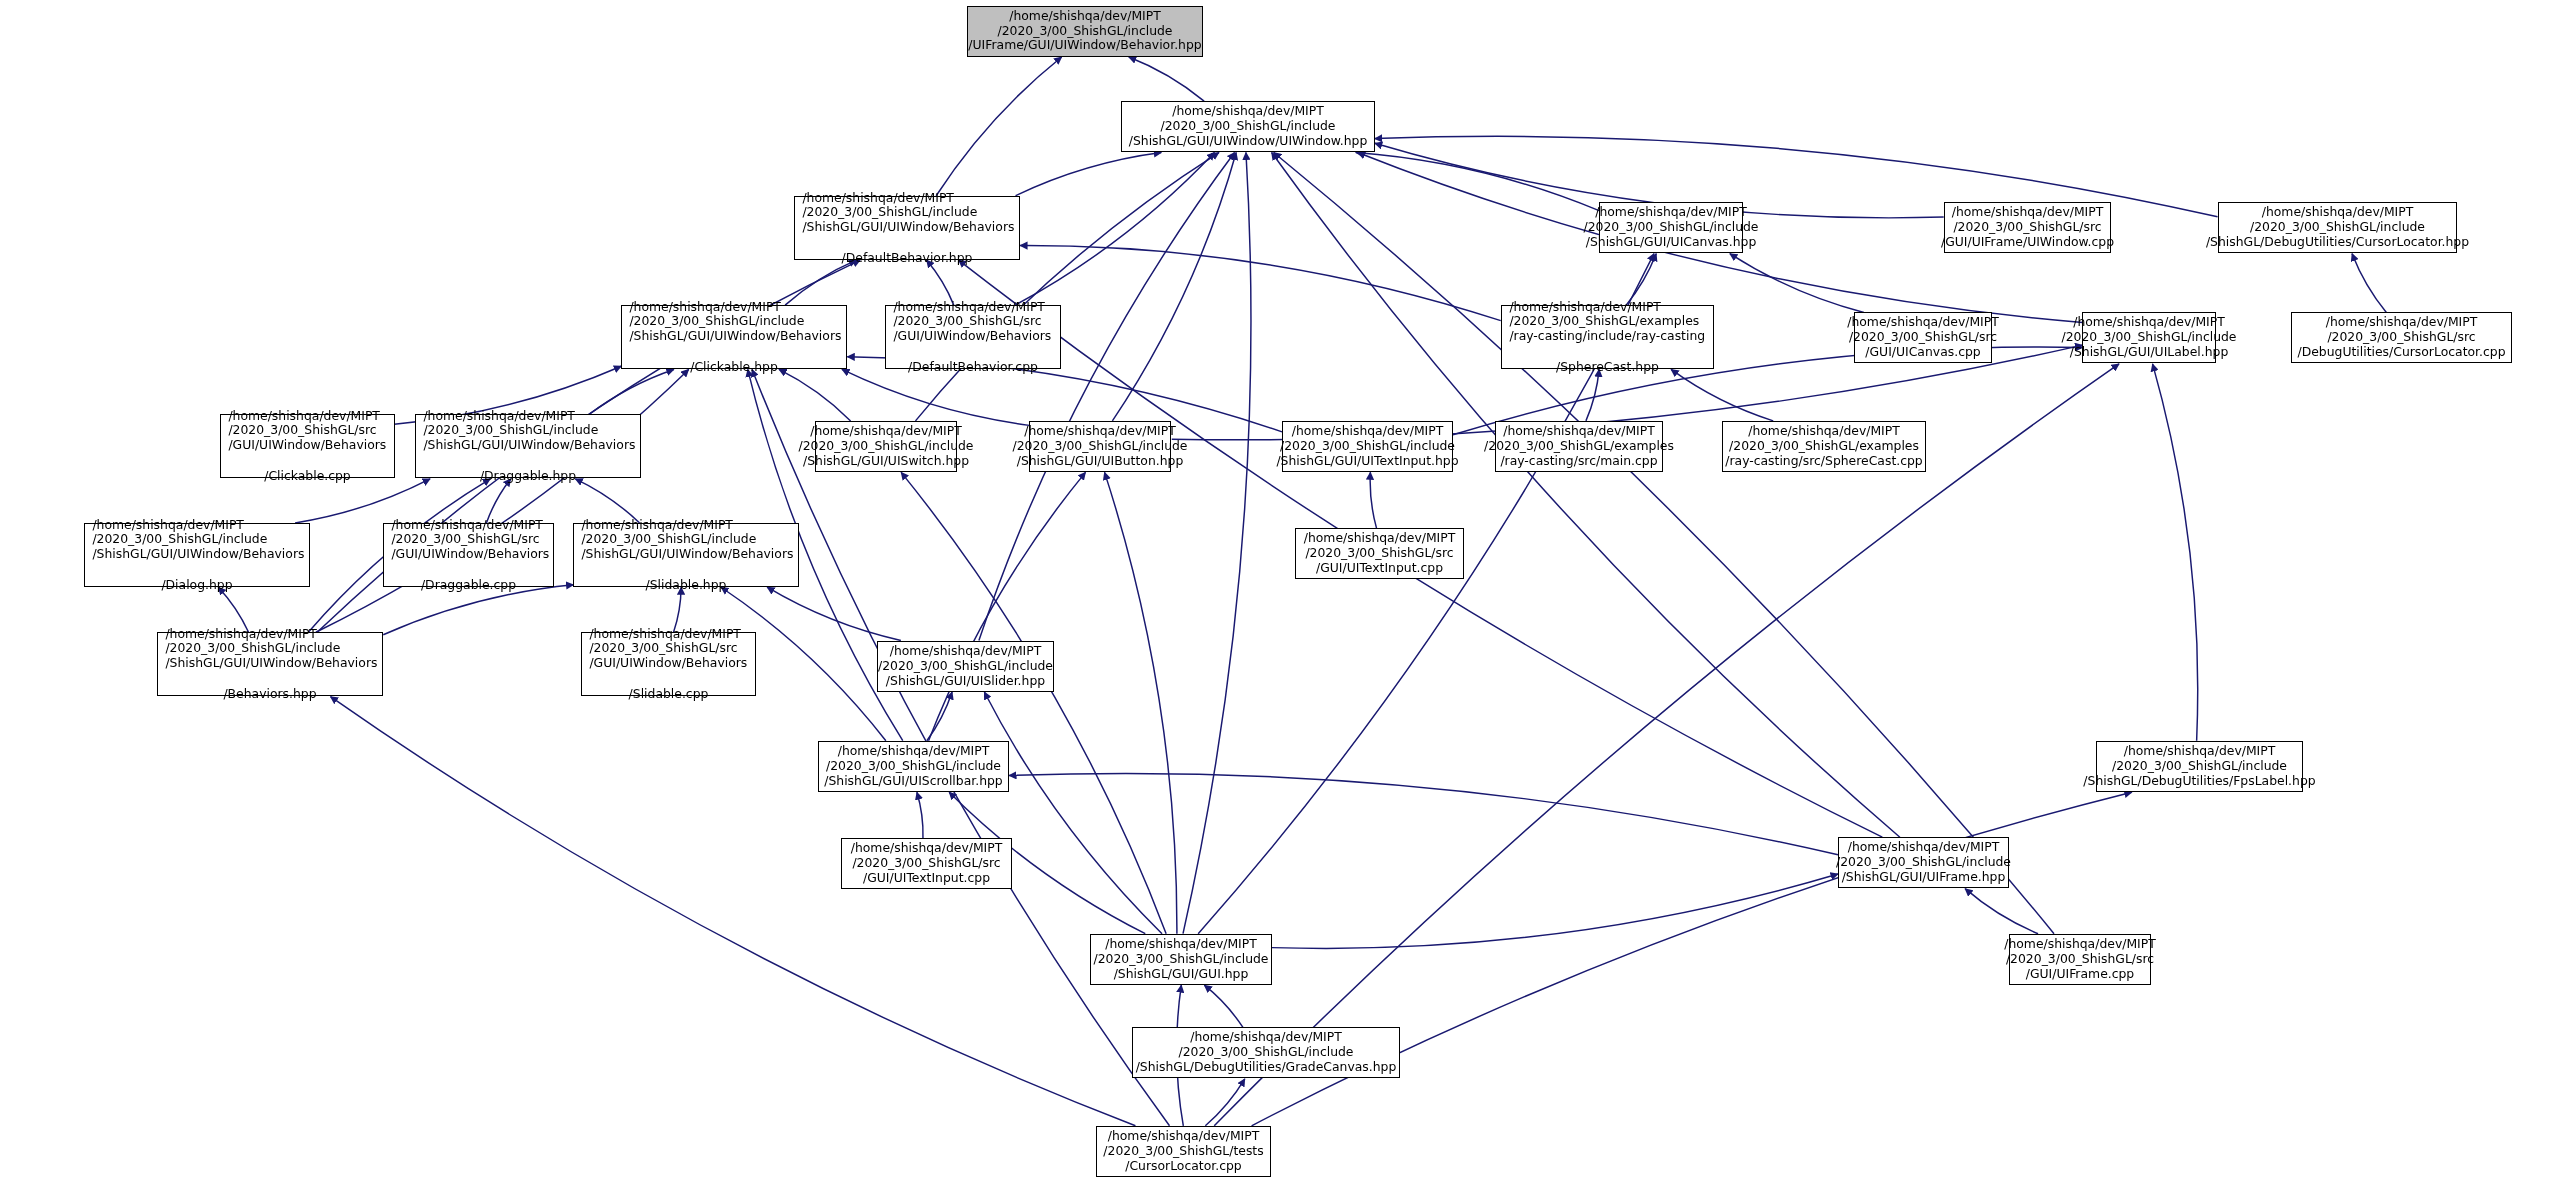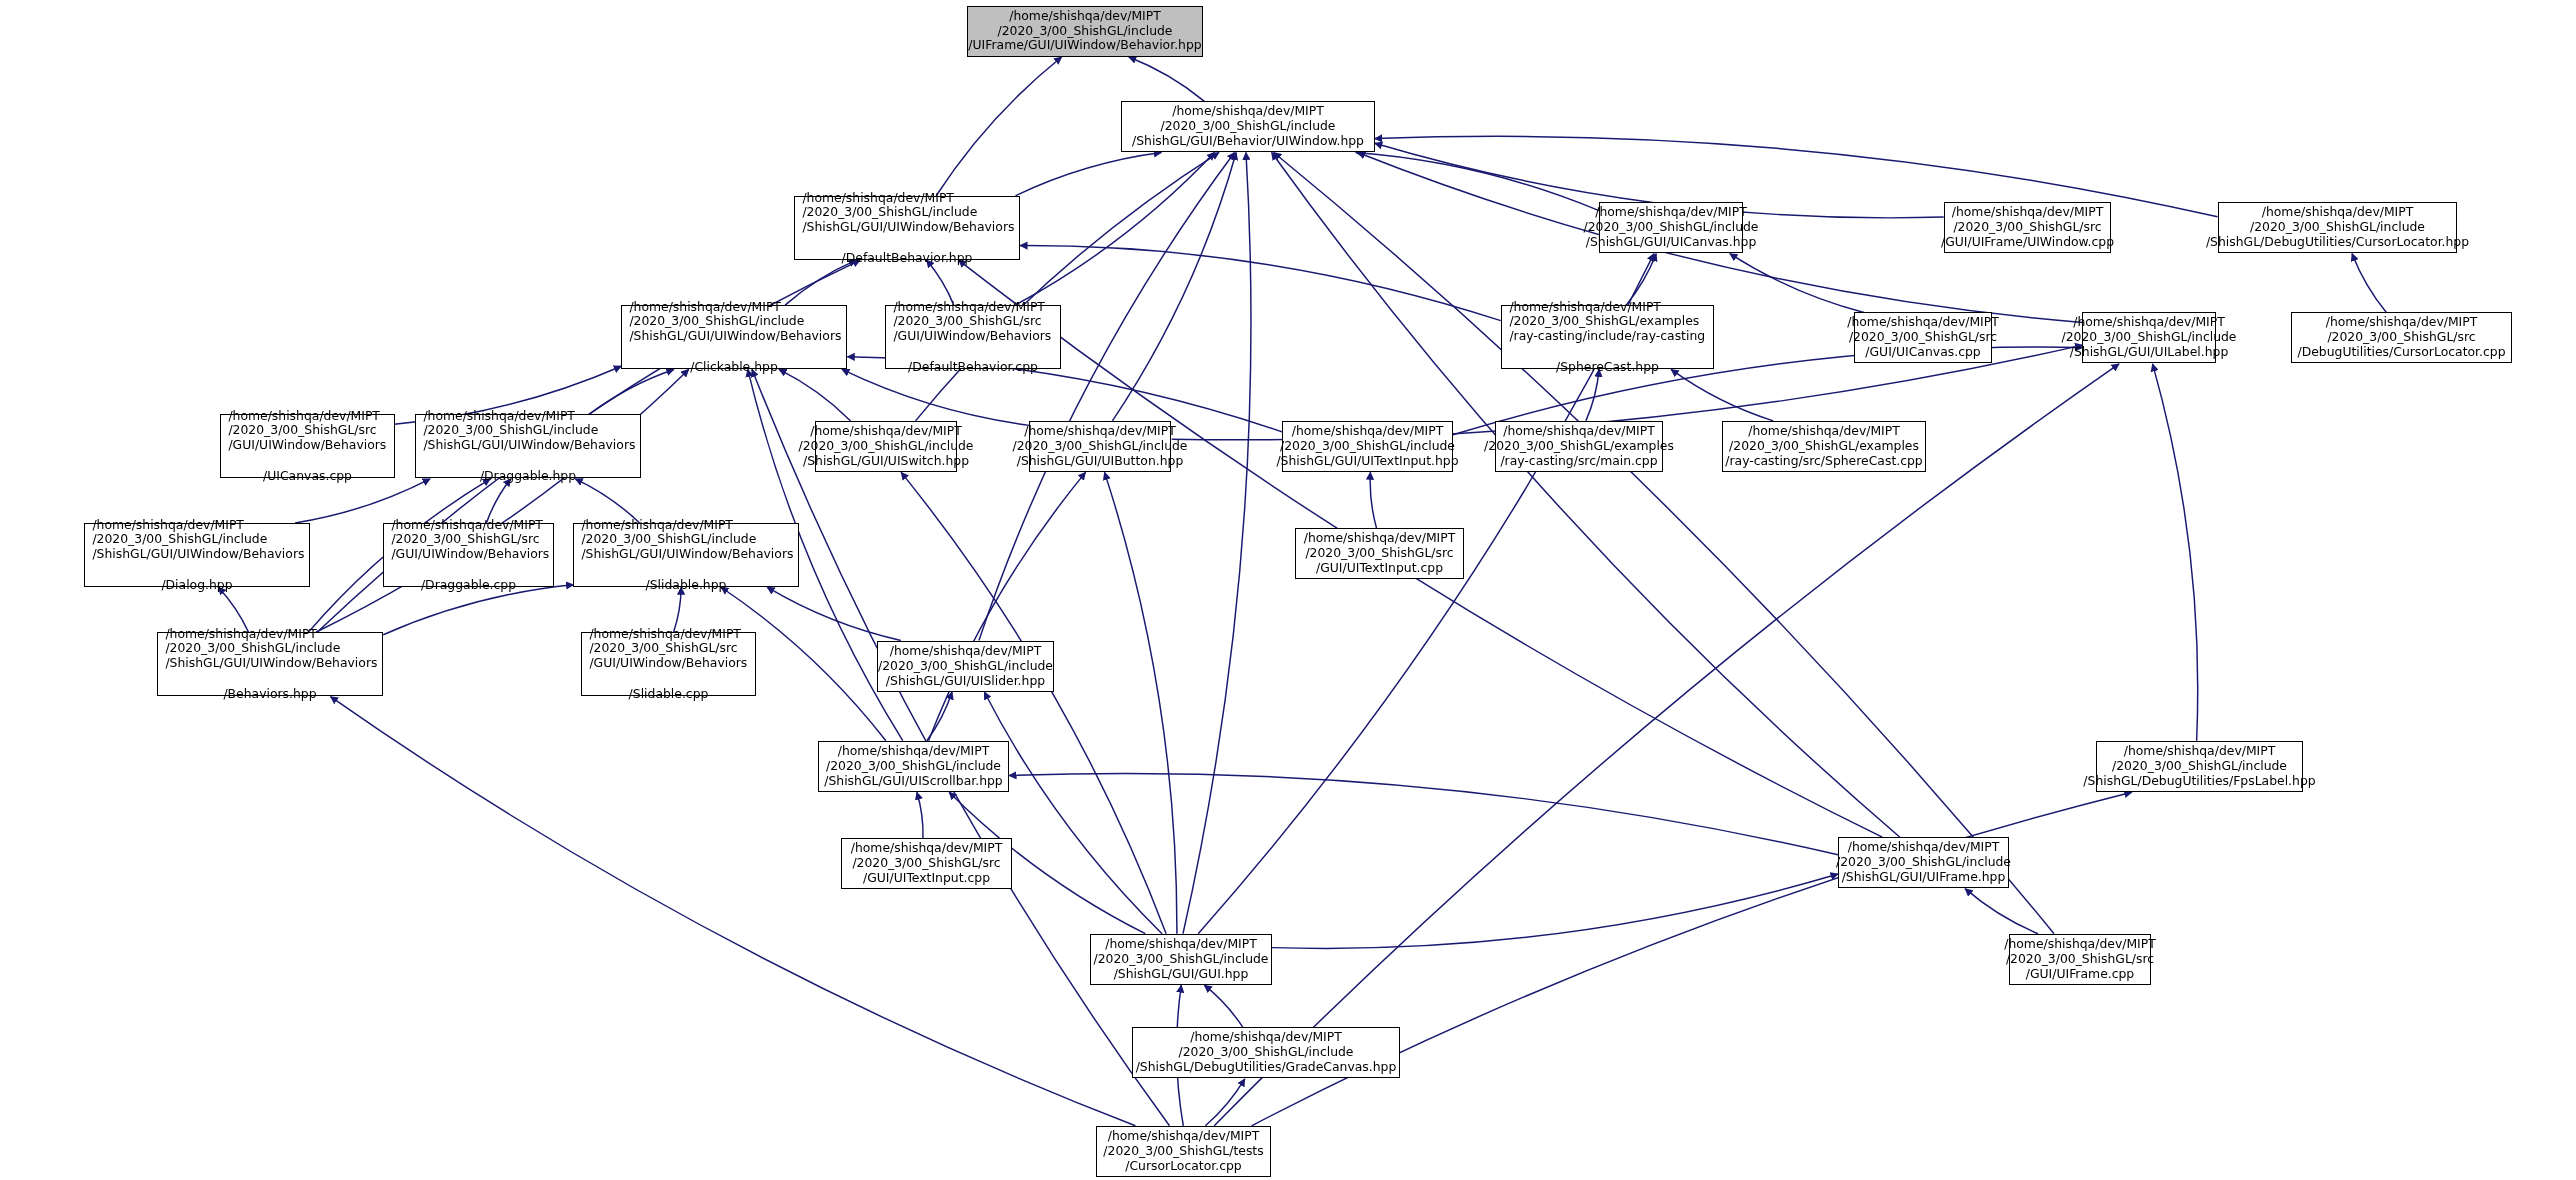--- a/index.html
+++ b/index.html
@@ -92,21 +92,21 @@
 
 <div id="nodes">
     <div class="node root" style="left: 967px; top: 5.5px; width: 236px; height: 51px;">
       <span class="ln">/home/shishqa/dev/MIPT</span>
       <span class="ln">/2020_3/00_ShishGL/include</span>
       <span class="ln last">/UIFrame/GUI/UIWindow/Behavior.hpp</span>
     </div>
     <div class="node" style="left: 1121px; top: 101px; width: 254px; height: 51px;">
       <span class="ln">/home/shishqa/dev/MIPT</span>
       <span class="ln">/2020_3/00_ShishGL/include</span>
-      <span class="ln last">/ShishGL/GUI/Behavior/UIWindow.hpp</span>
+      <span class="ln last">/ShishGL/GUI/UIWindow/UIWindow.hpp</span>
     </div>
     <div class="node left" style="left: 794px; top: 196px; width: 226px; height: 64px;">
       <span class="ln">/home/shishqa/dev/MIPT</span>
       <span class="ln">/2020_3/00_ShishGL/include</span>
       <span class="ln">/ShishGL/GUI/UIWindow/Behaviors</span>
       <span class="ln last">/DefaultBehavior.hpp</span>
     </div>
     <div class="node" style="left: 1599px; top: 202px; width: 144px; height: 51px;">
       <span class="ln">/home/shishqa/dev/MIPT</span>
       <span class="ln">/2020_3/00_ShishGL/include</span>
@@ -152,21 +152,21 @@
     </div>
     <div class="node" style="left: 2291px; top: 312px; width: 221px; height: 51px;">
       <span class="ln">/home/shishqa/dev/MIPT</span>
       <span class="ln">/2020_3/00_ShishGL/src</span>
       <span class="ln last">/DebugUtilities/CursorLocator.cpp</span>
     </div>
     <div class="node left" style="left: 220px; top: 414px; width: 175px; height: 64px;">
       <span class="ln">/home/shishqa/dev/MIPT</span>
       <span class="ln">/2020_3/00_ShishGL/src</span>
       <span class="ln">/GUI/UIWindow/Behaviors</span>
-      <span class="ln last">/UICanvas.cpp</span>
+      <span class="ln last">/Clickable.cpp</span>
     </div>
     <div class="node left" style="left: 415px; top: 414px; width: 226px; height: 64px;">
       <span class="ln">/home/shishqa/dev/MIPT</span>
       <span class="ln">/2020_3/00_ShishGL/include</span>
       <span class="ln">/ShishGL/GUI/UIWindow/Behaviors</span>
       <span class="ln last">/Draggable.hpp</span>
     </div>
     <div class="node" style="left: 815px; top: 421px; width: 142px; height: 51px;">
       <span class="ln">/home/shishqa/dev/MIPT</span>
       <span class="ln">/2020_3/00_ShishGL/include</span>

